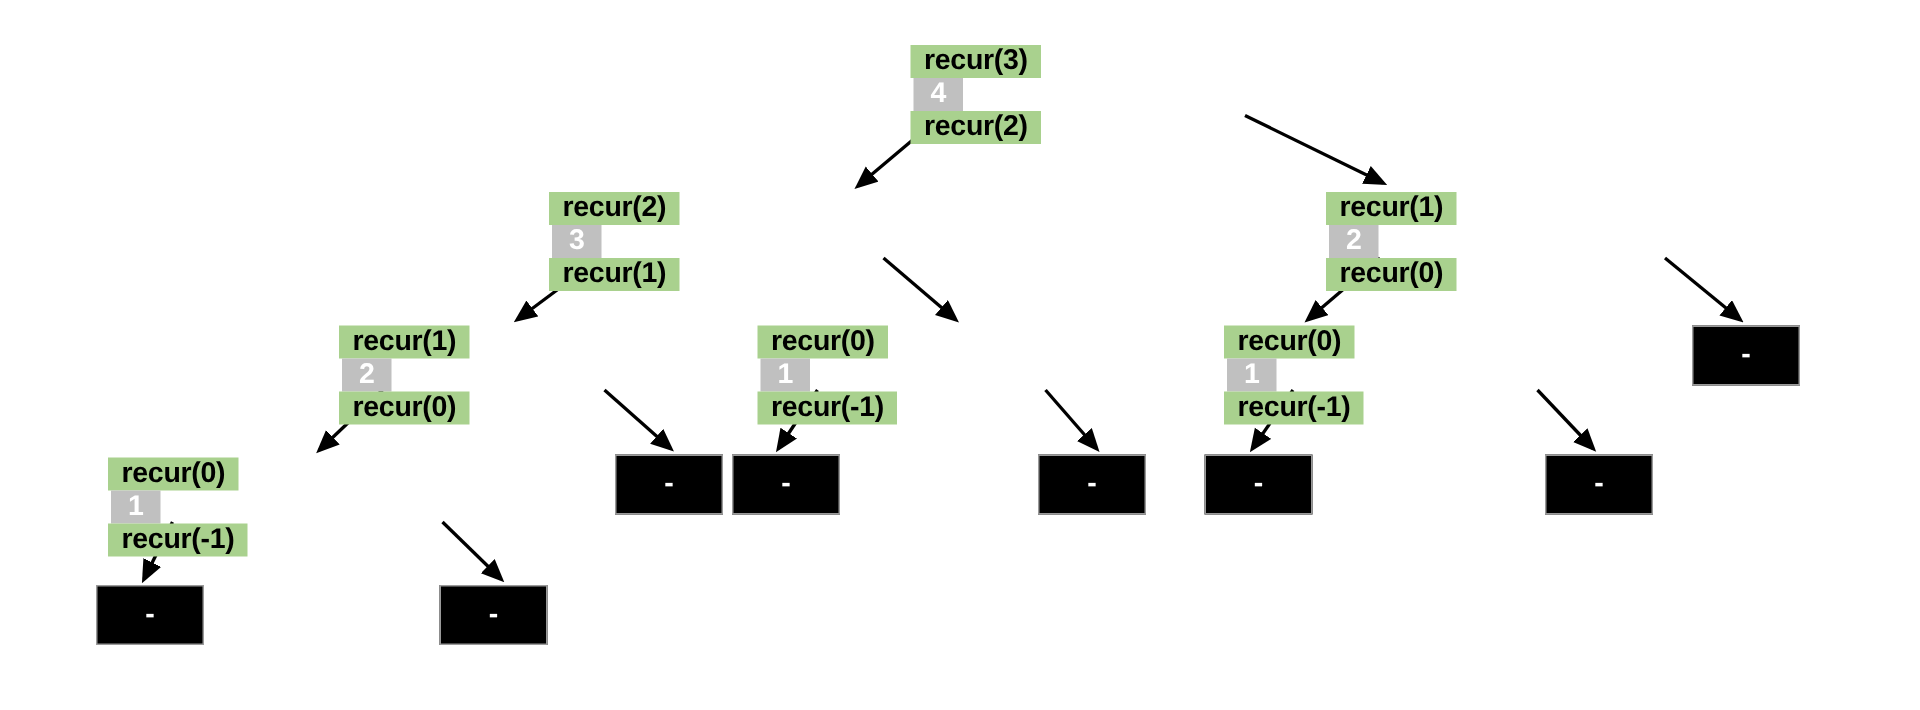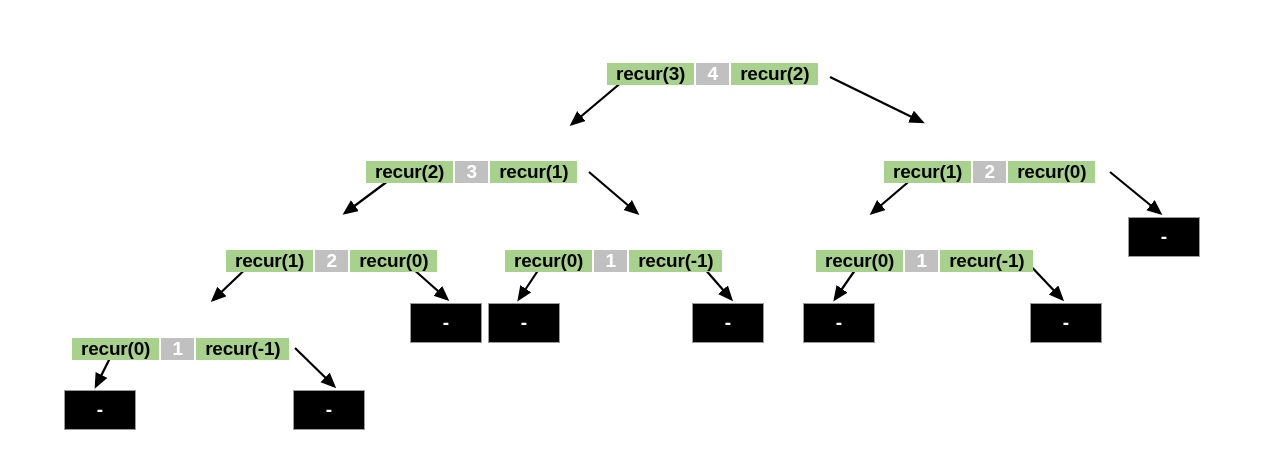--- a/index.html
+++ b/index.html
@@ -19,22 +19,22 @@
     position: absolute;
     left: 0;
     top: 0;
     width: 1280px;
     height: 473px;
     pointer-events: none;
   }
   .node {
     position: absolute;
     display: flex;
-    flex-direction: row;
-    align-items: flex-end;
+    flex-direction: column;
+    align-items: flex-start;
     height: 55px;
     box-sizing: border-box;
   }
   .cell {
     display: flex;
     align-items: center;
     justify-content: center;
     font-size: 19px;
     font-weight: bold;
     letter-spacing: -0.2px;

